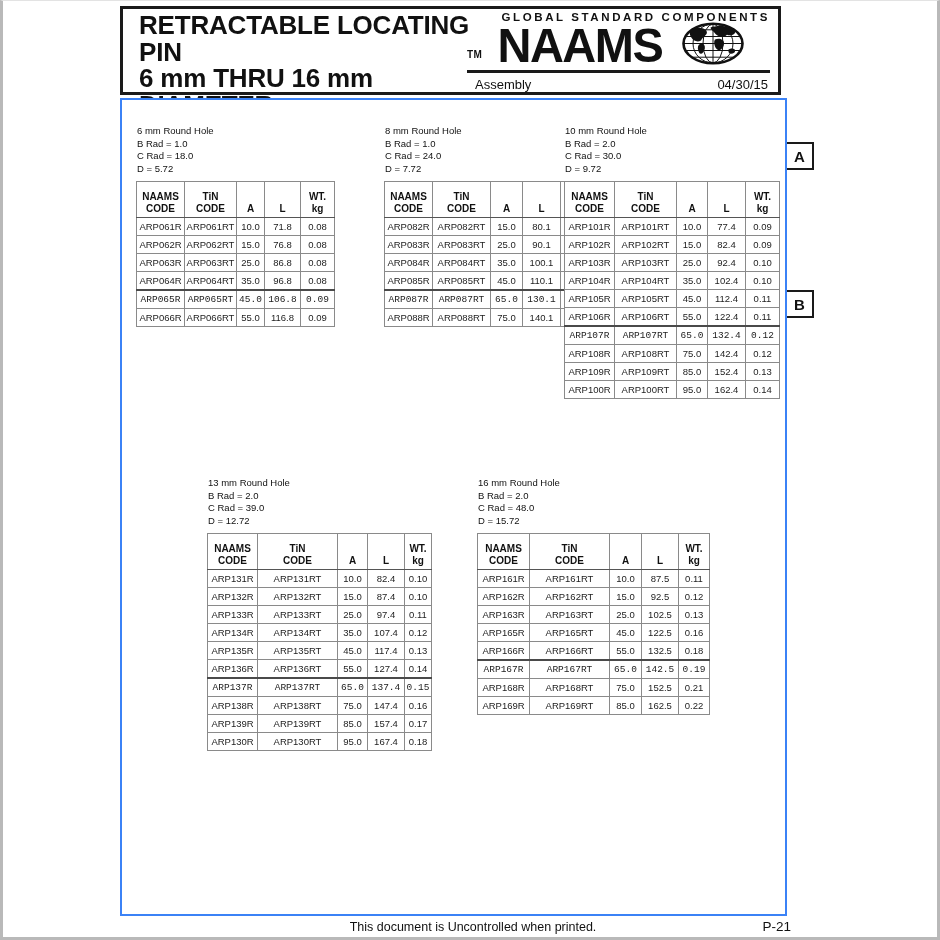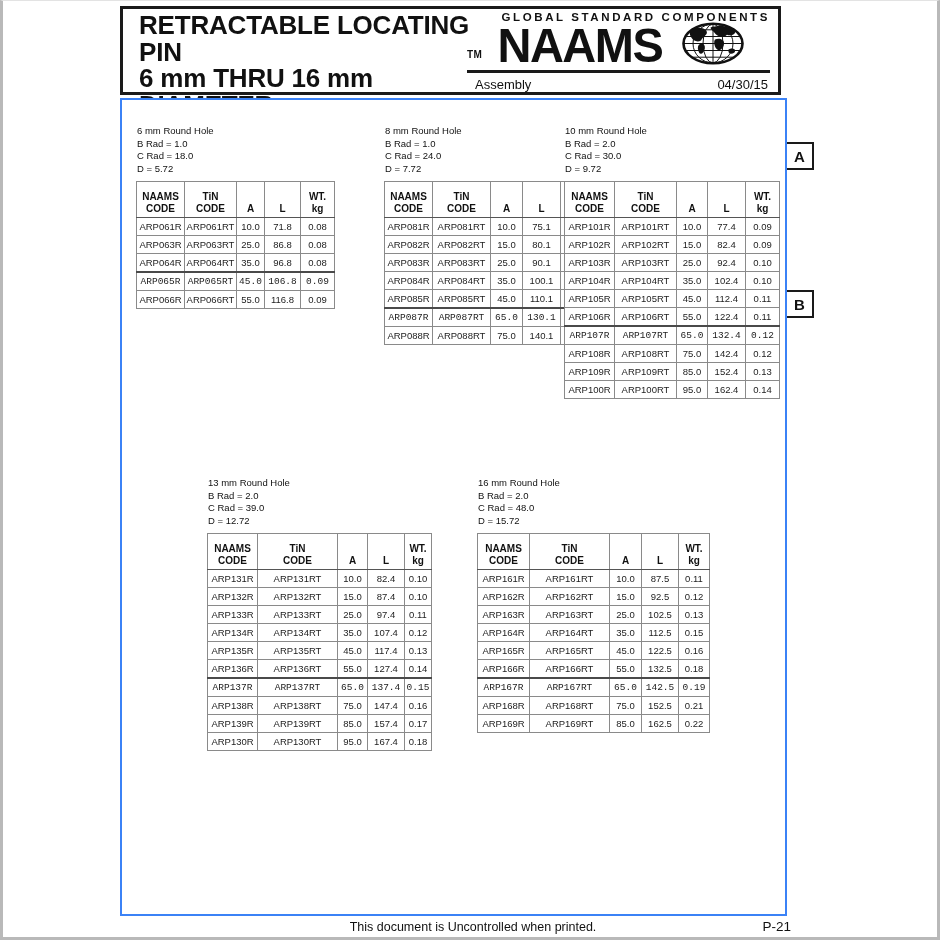--- a/index.html
+++ b/index.html
@@ -137,20 +137,27 @@
           </thead>
           <tbody>
             <tr>
               <td>ARP061R</td>
               <td>ARP061RT</td>
               <td>10.0</td>
               <td>71.8</td>
               <td>0.08</td>
             </tr>
             <tr>
+              <td>ARP062R</td>
+              <td>ARP062RT</td>
+              <td>15.0</td>
+              <td>76.8</td>
+              <td>0.08</td>
+            </tr>
+            <tr>
               <td>ARP063R</td>
               <td>ARP063RT</td>
               <td>25.0</td>
               <td>86.8</td>
               <td>0.08</td>
             </tr>
             <tr>
               <td>ARP064R</td>
               <td>ARP064RT</td>
               <td>35.0</td>
@@ -206,27 +213,20 @@
                 <div>L</div>
               </th>
               <th>
                 <div>WT.</div>
                 <div>kg</div>
               </th>
             </tr>
           </thead>
           <tbody>
             <tr>
-              <td>ARP081R</td>
-              <td>ARP081RT</td>
-              <td>10.0</td>
-              <td>75.1</td>
-              <td>0.08</td>
-            </tr>
-            <tr>
               <td>ARP082R</td>
               <td>ARP082RT</td>
               <td>15.0</td>
               <td>80.1</td>
               <td>0.08</td>
             </tr>
             <tr>
               <td>ARP083R</td>
               <td>ARP083RT</td>
               <td>25.0</td>
@@ -539,27 +539,20 @@
               <td>0.12</td>
             </tr>
             <tr>
               <td>ARP163R</td>
               <td>ARP163RT</td>
               <td>25.0</td>
               <td>102.5</td>
               <td>0.13</td>
             </tr>
             <tr>
-              <td>ARP164R</td>
-              <td>ARP164RT</td>
-              <td>35.0</td>
-              <td>112.5</td>
-              <td>0.15</td>
-            </tr>
-            <tr>
               <td>ARP165R</td>
               <td>ARP165RT</td>
               <td>45.0</td>
               <td>122.5</td>
               <td>0.16</td>
             </tr>
             <tr>
               <td>ARP166R</td>
               <td>ARP166RT</td>
               <td>55.0</td>

